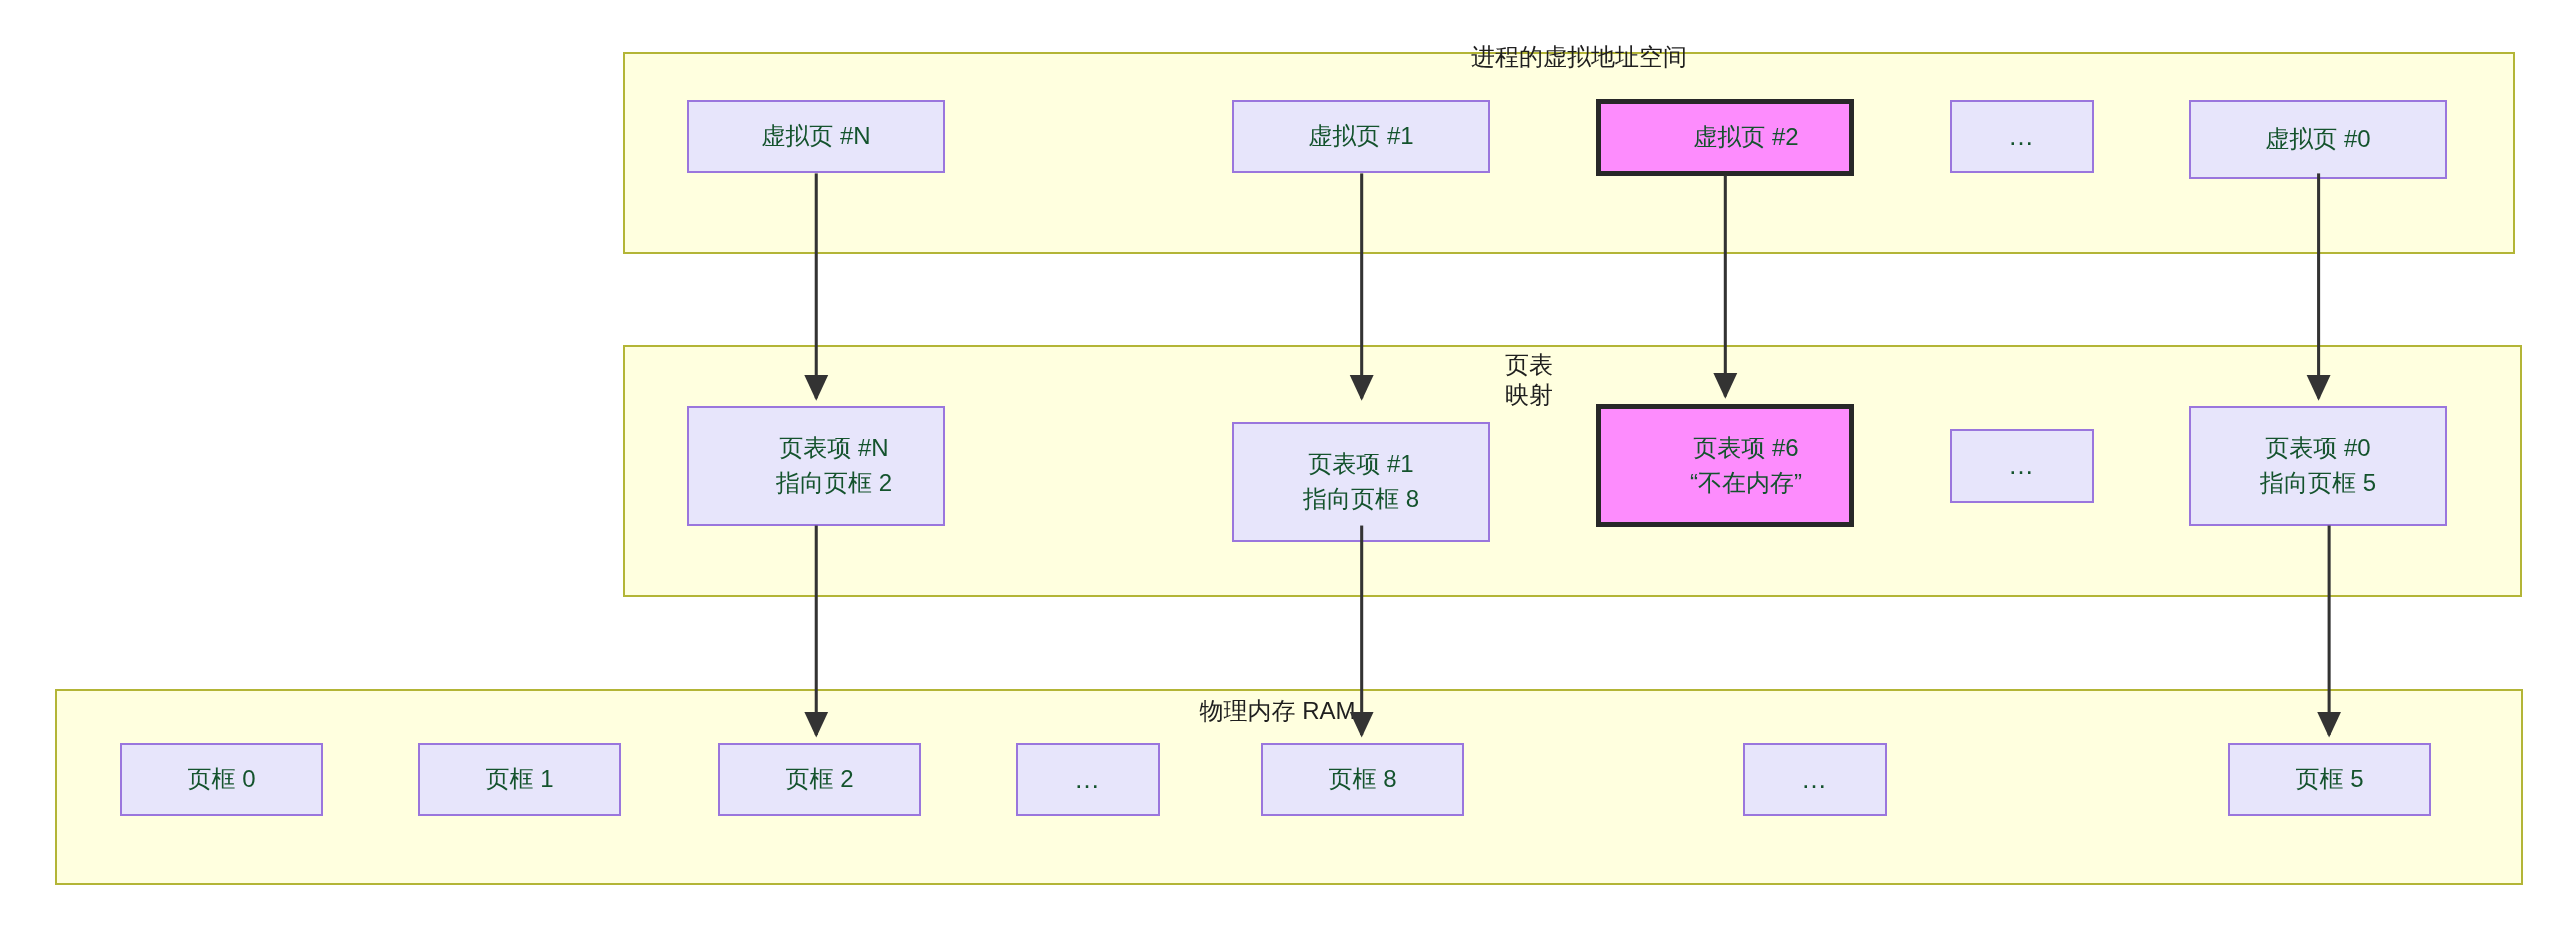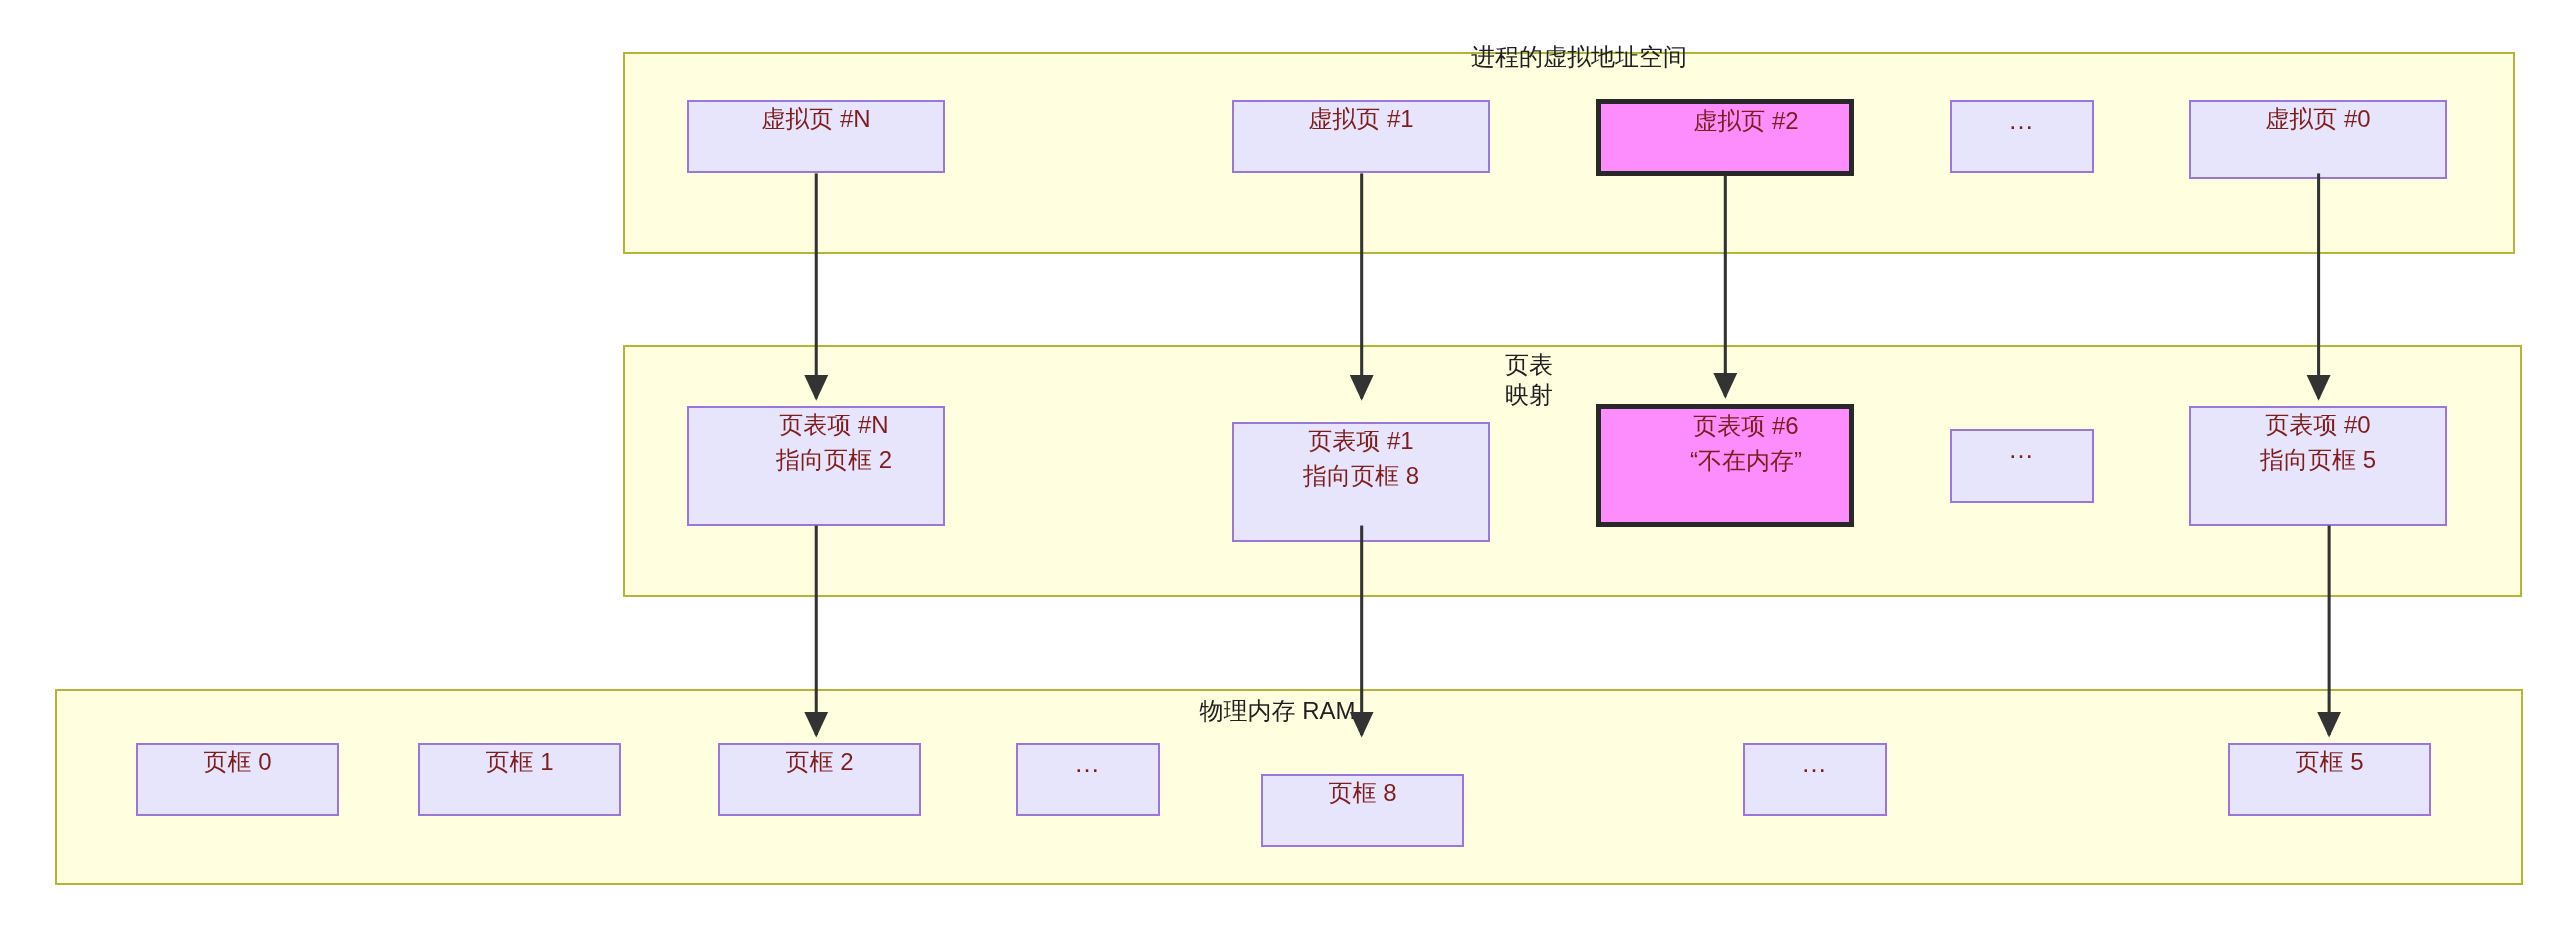--- a/index.html
+++ b/index.html
@@ -34,22 +34,23 @@
     line-height: 1.25;
   }
   .node {
     position: absolute;
     background: #e7e5fb;
     border: 2.9px solid #9a76dd;
     box-sizing: border-box;
     display: flex;
     flex-direction: column;
     align-items: center;
+    justify-content: center;
     font-size: 24px;
-    color: #7f1d1d;
+    color: #14532d;
     line-height: 1.45;
     text-align: center;
     white-space: nowrap;
   }
   .node.highlight {
     background: #fd8cfd;
     border: 5.7px solid #282828;
     padding-left: 42px;
   }
   .node .l2 { display: block; }
@@ -108,33 +109,33 @@
     <span>…</span>
   </div>
   <div class="node" style="left:2189px; top:406px; width:258px; height:120px;">
     <span>页表项 #0</span>
     <span class="l2">指向页框 5</span>
   </div>
 
   <div class="region" style="left:55px; top:689px; width:2468px; height:196px;"></div>
   <div class="region-title" style="left:1172px; top:696px; width:211px;">物理内存 RAM</div>
 
-  <div class="node" style="left:120px; top:743px; width:203px; height:73px;margin-left:16px;">
+  <div class="node" style="left:120px; top:743px; width:203px; height:73px;">
     <span>页框 0</span>
   </div>
   <div class="node" style="left:418px; top:743px; width:203px; height:73px;">
     <span>页框 1</span>
   </div>
   <div class="node" style="left:718px; top:743px; width:203px; height:73px;">
     <span>页框 2</span>
   </div>
   <div class="node ellipsis" style="left:1016px; top:743px; width:144px; height:73px;">
     <span>…</span>
   </div>
-  <div class="node" style="left:1261px; top:774px; width:203px; height:73px;">
+  <div class="node" style="left:1261px; top:743px; width:203px; height:73px;">
     <span>页框 8</span>
   </div>
   <div class="node ellipsis" style="left:1743px; top:743px; width:144px; height:73px;">
     <span>…</span>
   </div>
   <div class="node" style="left:2228px; top:743px; width:203px; height:73px;">
     <span>页框 5</span>
   </div>
 
   <div class="arrow" style="left:0; top:0; width:2576px; height:942px;">

